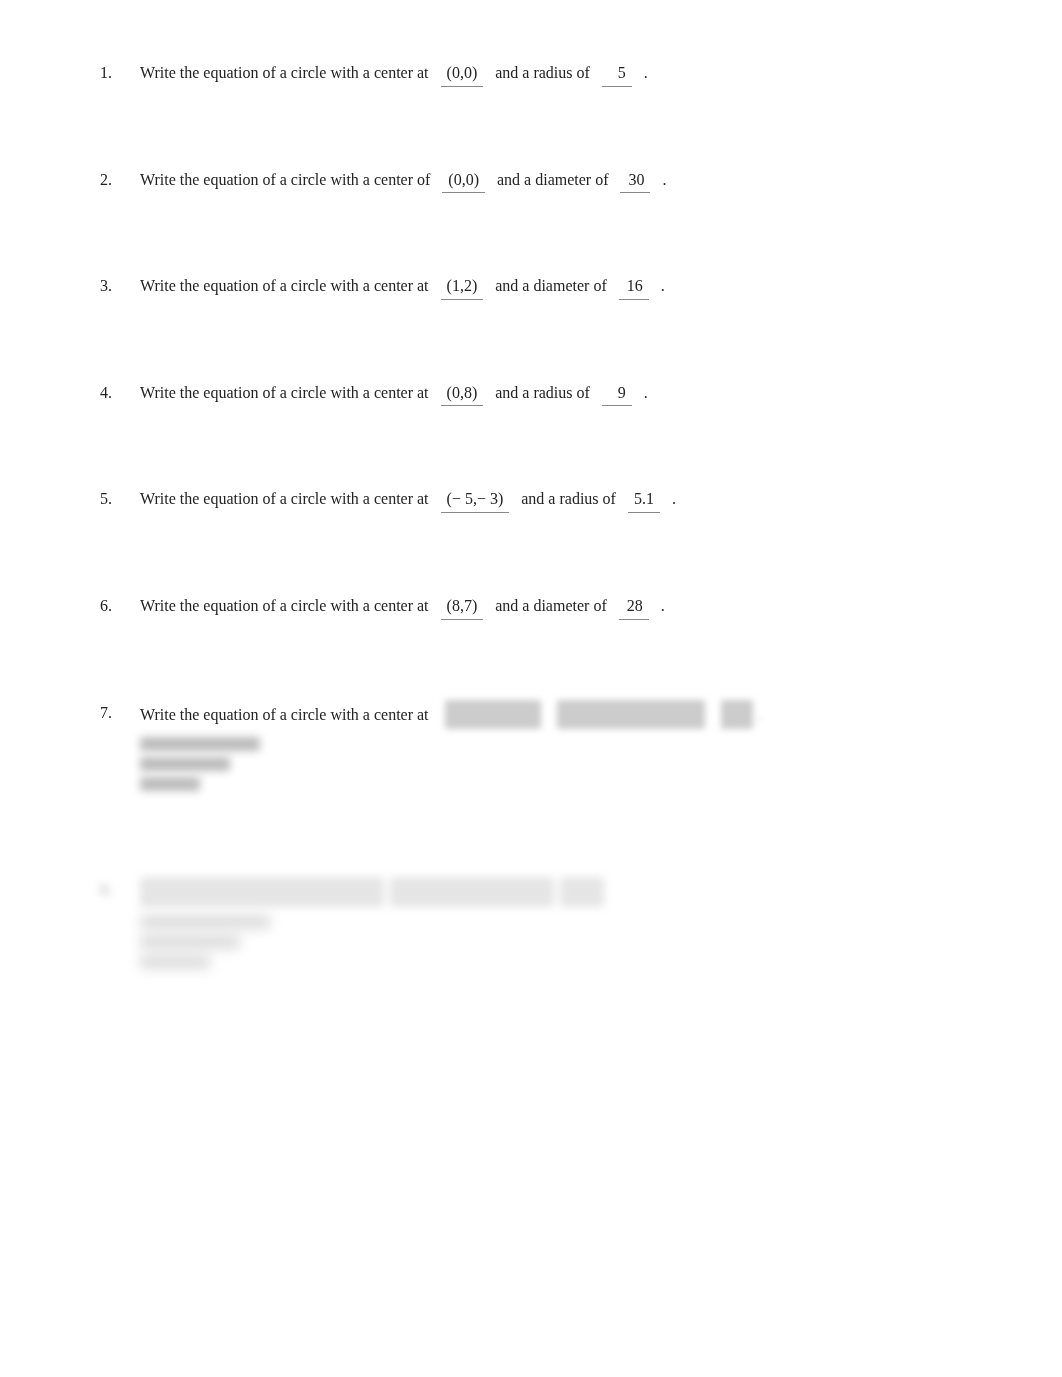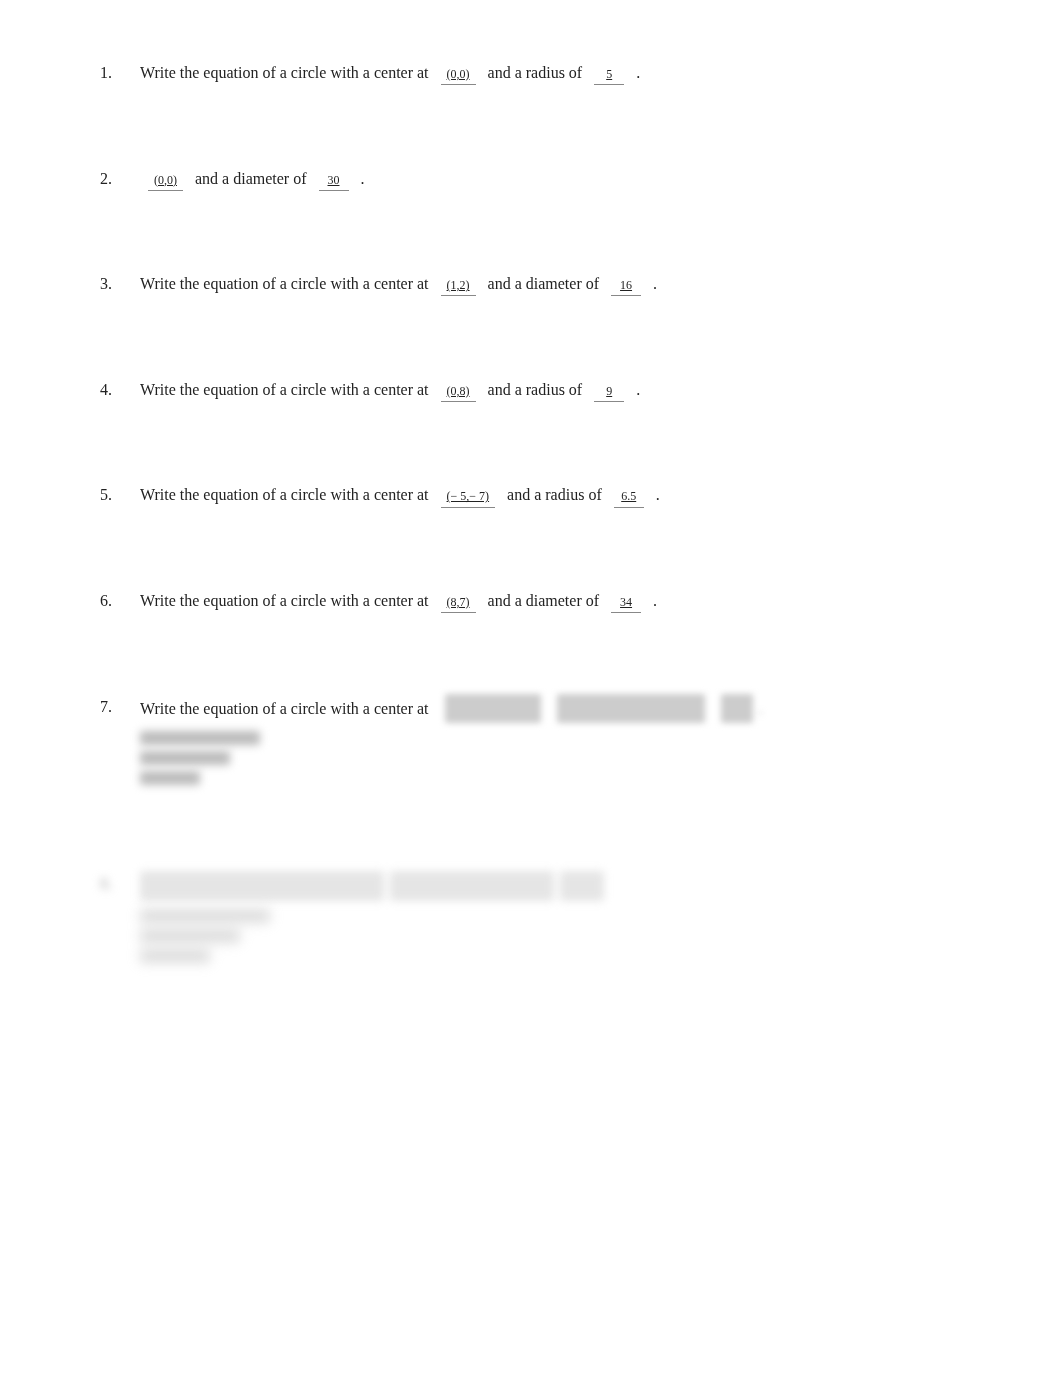--- a/index.html
+++ b/index.html
@@ -32,27 +32,26 @@
 
     .problem-text {
       font-size: 16px;
       display: flex;
       align-items: baseline;
       flex-wrap: wrap;
       gap: 4px;
     }
 
     .math-value {
-      font-size: 12px;
+      font-size: 16px;
       display: inline-block;
       padding: 0 6px;
       border-bottom: 1px solid #888;
       min-width: 30px;
-      text-align: center;
-      text-decoration: underline;
+      text-align: right;
     }
 
     .blurred-lines {
       margin-top: 8px;
     }
 
     .blurred-line {
       height: 14px;
       background: #bbb;
       border-radius: 2px;
@@ -74,20 +73,21 @@
     &nbsp;
     <span class="math-value">5</span>
     &nbsp;
     <span>.</span>
   </span>
 </div>
 
 <div class="problem">
   <span class="problem-number">2.</span>
   <span class="problem-text">
+    <span>Write the equation of a circle with a center of</span>
     &nbsp;
     <span class="math-value">(0,0)</span>
     &nbsp;
     <span>and a diameter of</span>
     &nbsp;
     <span class="math-value">30</span>
     &nbsp;
     <span>.</span>
   </span>
 </div>
@@ -120,40 +120,40 @@
     &nbsp;
     <span>.</span>
   </span>
 </div>
 
 <div class="problem">
   <span class="problem-number">5.</span>
   <span class="problem-text">
     <span>Write the equation of a circle with a center at</span>
     &nbsp;
-    <span class="math-value">(− 5,− 7)</span>
+    <span class="math-value">(− 5,− 3)</span>
     &nbsp;
     <span>and a radius of</span>
     &nbsp;
-    <span class="math-value">6.5</span>
+    <span class="math-value">5.1</span>
     &nbsp;
     <span>.</span>
   </span>
 </div>
 
 <div class="problem">
   <span class="problem-number">6.</span>
   <span class="problem-text">
     <span>Write the equation of a circle with a center at</span>
     &nbsp;
     <span class="math-value">(8,7)</span>
     &nbsp;
     <span>and a diameter of</span>
     &nbsp;
-    <span class="math-value">34</span>
+    <span class="math-value">28</span>
     &nbsp;
     <span>.</span>
   </span>
 </div>
 
 <div class="problem" style="align-items: flex-start;">
   <span class="problem-number">7.</span>
   <div>
     <div style="display:flex; align-items:baseline; gap:6px; flex-wrap:wrap;">
       <span>Write the equation of a circle with a center at</span>

